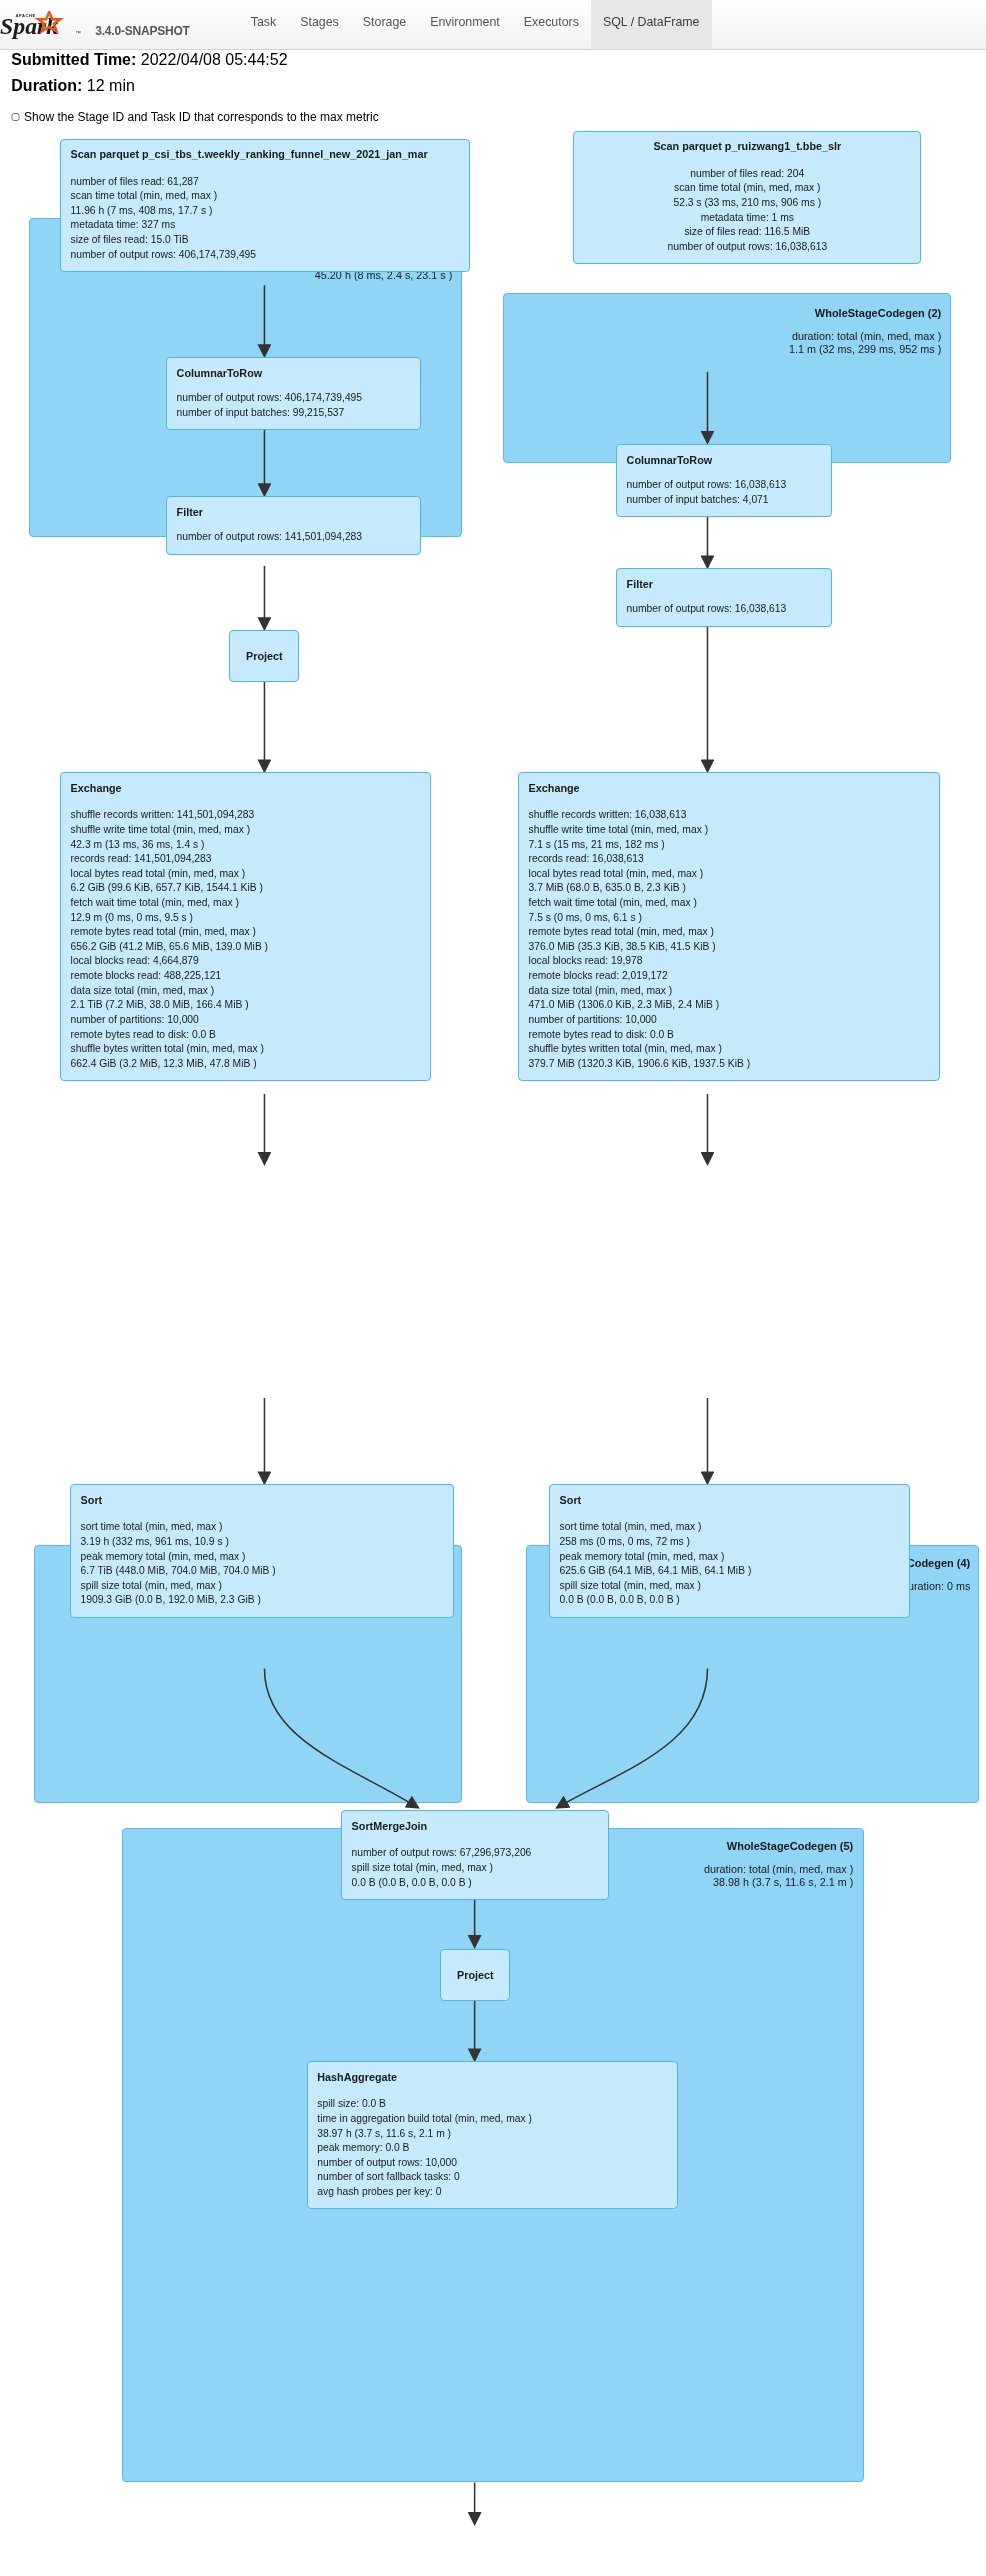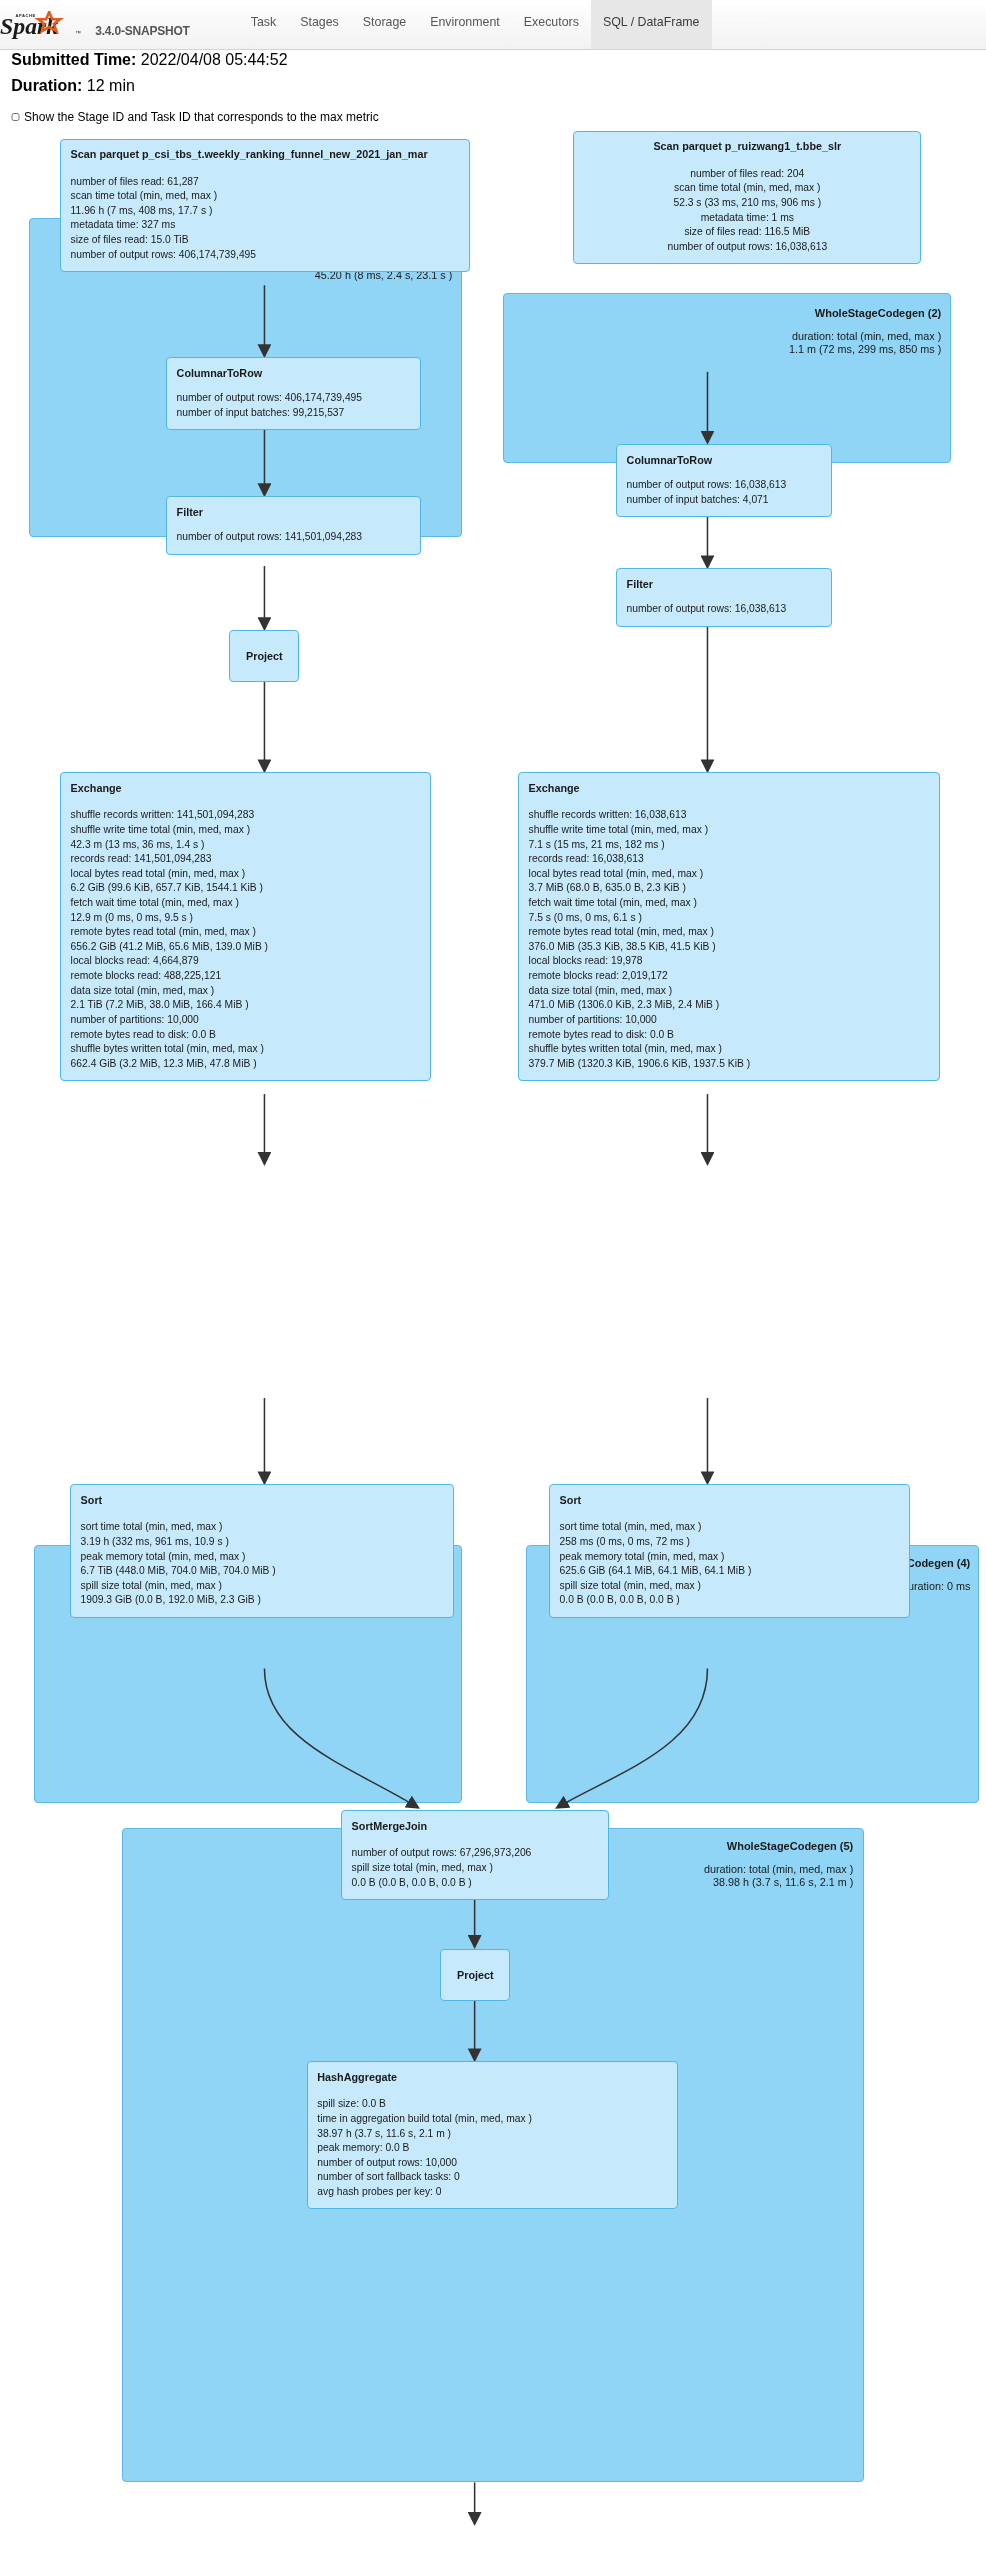--- a/index.html
+++ b/index.html
@@ -219,21 +219,21 @@
     <div class="cluster-sub" style="left:142px; top:123px; width:299px;">
       <div>duration: total (min, med, max )</div>
       <div>45.20 h (8 ms, 2.4 s, 23.1 s )</div>
     </div>
 
     <div class="cluster-label" style="left:618px; top:173px; width:312px;">
       <span>WholeStageCodegen (2)</span>
     </div>
     <div class="cluster-sub" style="left:618px; top:197px; width:312px;">
       <div>duration: total (min, med, max )</div>
-      <div>1.1 m (72 ms, 299 ms, 850 ms )</div>
+      <div>1.1 m (32 ms, 299 ms, 952 ms )</div>
     </div>
 
     <div class="cluster-label" style="left:139px; top:1423px; width:301px;">
       <span>WholeStageCodegen (3)</span>
     </div>
     <div class="cluster-sub" style="left:139px; top:1447px; width:301px;">
       <div>duration: total (min, med, max )</div>
       <div>39.13 h (3.7 s, 11.6 s, 2.2 m )</div>
     </div>
 

